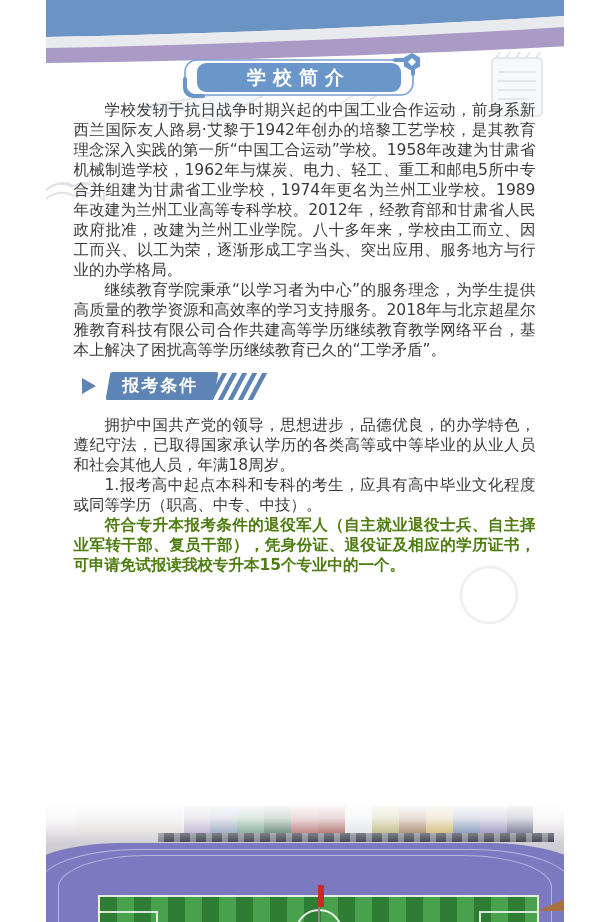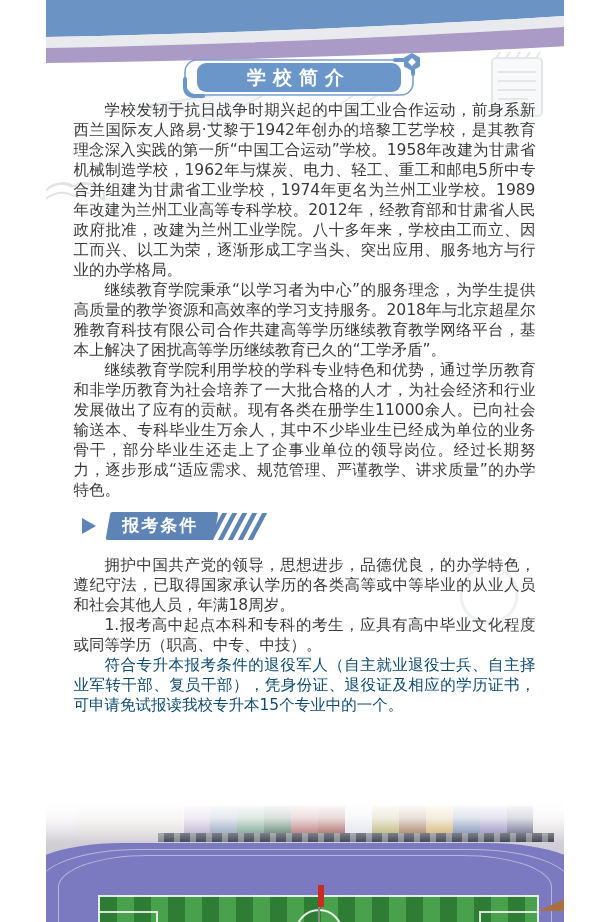--- a/index.html
+++ b/index.html
@@ -13,21 +13,21 @@
   
   .banner { position:absolute; top:52px; left:50%; transform:translateX(-50%); z-index:3; }
   
   .doodle { position:absolute; z-index:0; opacity:.55; }
   
   .content {
     position:absolute; top:100px; left:28px; right:28px; z-index:2;
     color:#3a3a3a; font-size:15.5px; line-height:20px; text-align:justify;
   }
   .content p { margin:0; text-indent:2em; }
-  .content p.highlight { font-weight:normal; color:#0c4a6e; }
+  .content p.highlight { font-weight:bold; color:#4d7c0f; }
   
   .section-head { display:flex; align-items:center; margin:12px 0 15px 8px; text-indent:0; }
   .tri {
     width:0; height:0; border-top:8px solid transparent; border-bottom:8px solid transparent;
     border-left:14px solid #5d84b5; margin-right:12px;
   }
   .badge-box {
     background:#5d84b5; color:#fff; font-weight:bold; font-size:17px;
     padding:3px 18px 5px 14px; transform:skewX(-10deg); border-radius:2px;
   }
@@ -132,21 +132,20 @@
       <polygon points="233,1 241,5.5 241,14.5 233,19 225,14.5 225,5.5" fill="#6a96c9"></polygon>
       <polygon points="233,6 237,10 233,14 229,10" fill="#ffffff"></polygon>
       <rect x="18" y="11" width="204" height="29" rx="9" fill="#6a96c9"></rect>
       <text x="120" y="32" text-anchor="middle" font-size="19" font-weight="bold" letter-spacing="7" fill="#ffffff">学校简介</text>
     </svg>
   </div>
 
   <div class="content">
     <p>学校发轫于抗日战争时期兴起的中国工业合作运动，前身系新西兰国际友人路易·艾黎于1942年创办的培黎工艺学校，是其教育理念深入实践的第一所“中国工合运动”学校。1958年改建为甘肃省机械制造学校，1962年与煤炭、电力、轻工、重工和邮电5所中专合并组建为甘肃省工业学校，1974年更名为兰州工业学校。1989年改建为兰州工业高等专科学校。2012年，经教育部和甘肃省人民政府批准，改建为兰州工业学院。八十多年来，学校由工而立、因工而兴、以工为荣，逐渐形成工字当头、突出应用、服务地方与行业的办学格局。</p>
     <p>继续教育学院秉承“以学习者为中心”的服务理念，为学生提供高质量的教学资源和高效率的学习支持服务。2018年与北京超星尔雅教育科技有限公司合作共建高等学历继续教育教学网络平台，基本上解决了困扰高等学历继续教育已久的“工学矛盾”。</p>
-    <p>继续教育学院利用学校的学科专业特色和优势，通过学历教育和非学历教育为社会培养了一大批合格的人才，为社会经济和行业发展做出了应有的贡献。现有各类在册学生11000余人。已向社会输送本、专科毕业生万余人，其中不少毕业生已经成为单位的业务骨干，部分毕业生还走上了企事业单位的领导岗位。经过长期努力，逐步形成“适应需求、规范管理、严谨教学、讲求质量”的办学特色。</p>
 
     <div class="section-head">
       <div class="tri"></div>
       <div class="badge-box">
         <span>报考条件</span>
       </div>
       <div class="stripes">
         <div class="stripe"></div>
         <div class="stripe"></div>
         <div class="stripe"></div>

